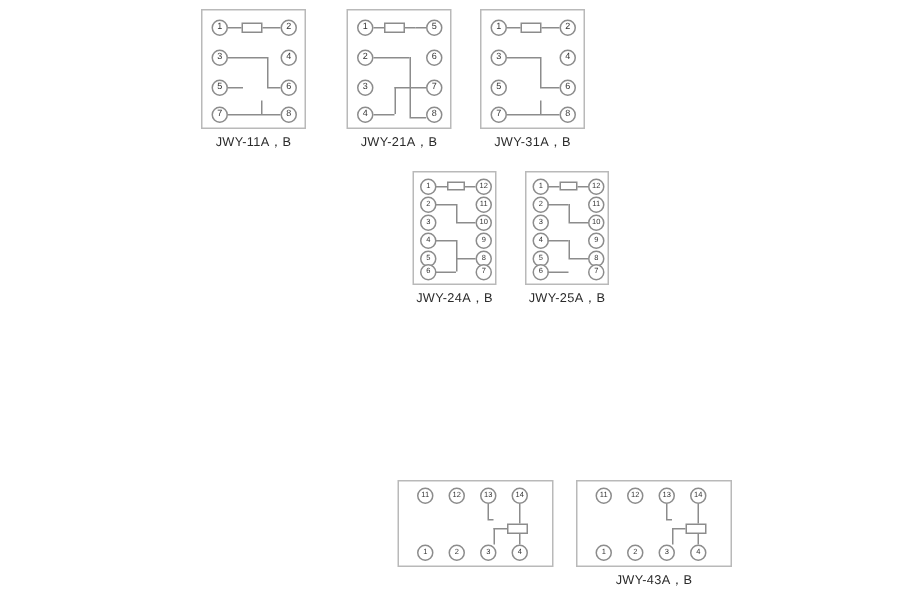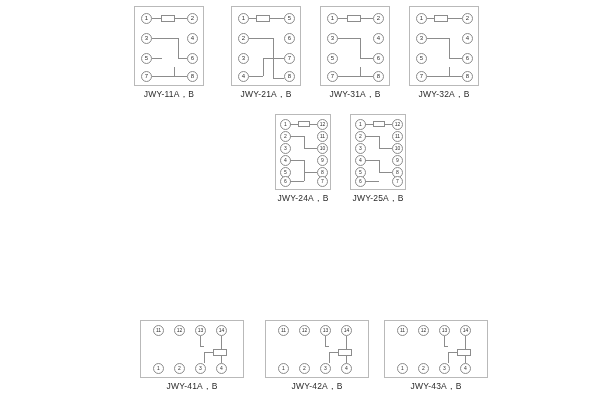--- a/index.html
+++ b/index.html
@@ -126,42 +126,20 @@
       <div class="wire h" style="left:17px;top:31px;width:22px;"></div>
       <div class="wire v" style="left:39px;top:31px;height:20px;"></div>
       <div class="wire h" style="left:39px;top:51px;width:13px;"></div>
       <div class="wire h" style="left:17px;top:69px;width:22px;"></div>
       <div class="wire v" style="left:39px;top:60px;height:9px;"></div>
       <div class="wire h" style="left:39px;top:69px;width:13px;"></div>
     </div>
     <div class="caption">JWY-31A，B</div>
   </div>
 
-  <div class="cell" style="left:409px;top:6px;">
-    <div class="box" style="width:70px;height:80px;">
-      <div class="pin" style="left:6px;top:6px;">1</div>
-      <div class="pin" style="left:6px;top:26px;">3</div>
-      <div class="pin" style="left:6px;top:46px;">5</div>
-      <div class="pin" style="left:6px;top:64px;">7</div>
-      <div class="pin" style="left:52px;top:6px;">2</div>
-      <div class="pin" style="left:52px;top:26px;">4</div>
-      <div class="pin" style="left:52px;top:46px;">6</div>
-      <div class="pin" style="left:52px;top:64px;">8</div>
-      <div class="coil" style="left:24px;top:8px;width:14px;height:7px;"></div>
-      <div class="wire h" style="left:17px;top:11px;width:7px;"></div>
-      <div class="wire h" style="left:38px;top:11px;width:14px;"></div>
-      <div class="wire h" style="left:17px;top:31px;width:22px;"></div>
-      <div class="wire v" style="left:39px;top:31px;height:20px;"></div>
-      <div class="wire h" style="left:39px;top:51px;width:13px;"></div>
-      <div class="wire h" style="left:17px;top:69px;width:22px;"></div>
-      <div class="wire v" style="left:39px;top:60px;height:9px;"></div>
-      <div class="wire h" style="left:39px;top:69px;width:13px;"></div>
-    </div>
-    <div class="caption">JWY-32A，B</div>
-  </div>
 
 
 
   <div class="cell" style="left:275px;top:114px;">
     <div class="box" style="width:56px;height:76px;">
       <div class="pin small" style="left:4px;top:4px;">1</div>
       <div class="pin small" style="left:4px;top:16px;">2</div>
       <div class="pin small" style="left:4px;top:28px;">3</div>
       <div class="pin small" style="left:4px;top:40px;">4</div>
       <div class="pin small" style="left:4px;top:52px;">5</div>
@@ -211,60 +189,39 @@
       <div class="wire v" style="left:28px;top:45px;height:12px;"></div>
       <div class="wire h" style="left:28px;top:57px;width:13px;"></div>
       <div class="wire h" style="left:14px;top:66px;width:14px;"></div>
     </div>
     <div class="caption">JWY-25A，B</div>
   </div>
 
 
 
 
-  <div class="cell" style="left:140px;top:320px;">
-    <div class="box" style="width:104px;height:58px;">
-      <div class="pin small" style="left:12px;top:4px;">11</div>
-      <div class="pin small" style="left:33px;top:4px;">12</div>
-      <div class="pin small" style="left:54px;top:4px;">13</div>
-      <div class="pin small" style="left:75px;top:4px;">14</div>
-      <div class="pin small" style="left:12px;top:42px;">1</div>
-      <div class="pin small" style="left:33px;top:42px;">2</div>
-      <div class="pin small" style="left:54px;top:42px;">3</div>
-      <div class="pin small" style="left:75px;top:42px;">4</div>
-      <div class="coil" style="left:72px;top:28px;width:14px;height:7px;"></div>
-      <div class="wire v" style="left:80px;top:15px;height:13px;"></div>
-      <div class="wire v" style="left:80px;top:35px;height:7px;"></div>
-      <div class="wire h" style="left:63px;top:31px;width:9px;"></div>
-      <div class="wire v" style="left:63px;top:31px;height:11px;"></div>
-      <div class="wire v" style="left:59px;top:15px;height:10px;"></div>
-      <div class="wire h" style="left:59px;top:25px;width:4px;"></div>
-    </div>
-    <div class="caption">JWY-41A，B</div>
-  </div>
 
   <div class="cell" style="left:265px;top:320px;">
     <div class="box" style="width:104px;height:58px;">
       <div class="pin small" style="left:12px;top:4px;">11</div>
       <div class="pin small" style="left:33px;top:4px;">12</div>
       <div class="pin small" style="left:54px;top:4px;">13</div>
       <div class="pin small" style="left:75px;top:4px;">14</div>
       <div class="pin small" style="left:12px;top:42px;">1</div>
       <div class="pin small" style="left:33px;top:42px;">2</div>
       <div class="pin small" style="left:54px;top:42px;">3</div>
       <div class="pin small" style="left:75px;top:42px;">4</div>
       <div class="coil" style="left:72px;top:28px;width:14px;height:7px;"></div>
       <div class="wire v" style="left:80px;top:15px;height:13px;"></div>
       <div class="wire v" style="left:80px;top:35px;height:7px;"></div>
       <div class="wire h" style="left:63px;top:31px;width:9px;"></div>
       <div class="wire v" style="left:63px;top:31px;height:11px;"></div>
       <div class="wire v" style="left:59px;top:15px;height:10px;"></div>
       <div class="wire h" style="left:59px;top:25px;width:4px;"></div>
     </div>
-    <div class="caption">JWY-42A，B</div>
   </div>
 
   <div class="cell" style="left:384px;top:320px;">
     <div class="box" style="width:104px;height:58px;">
       <div class="pin small" style="left:12px;top:4px;">11</div>
       <div class="pin small" style="left:33px;top:4px;">12</div>
       <div class="pin small" style="left:54px;top:4px;">13</div>
       <div class="pin small" style="left:75px;top:4px;">14</div>
       <div class="pin small" style="left:12px;top:42px;">1</div>
       <div class="pin small" style="left:33px;top:42px;">2</div>

